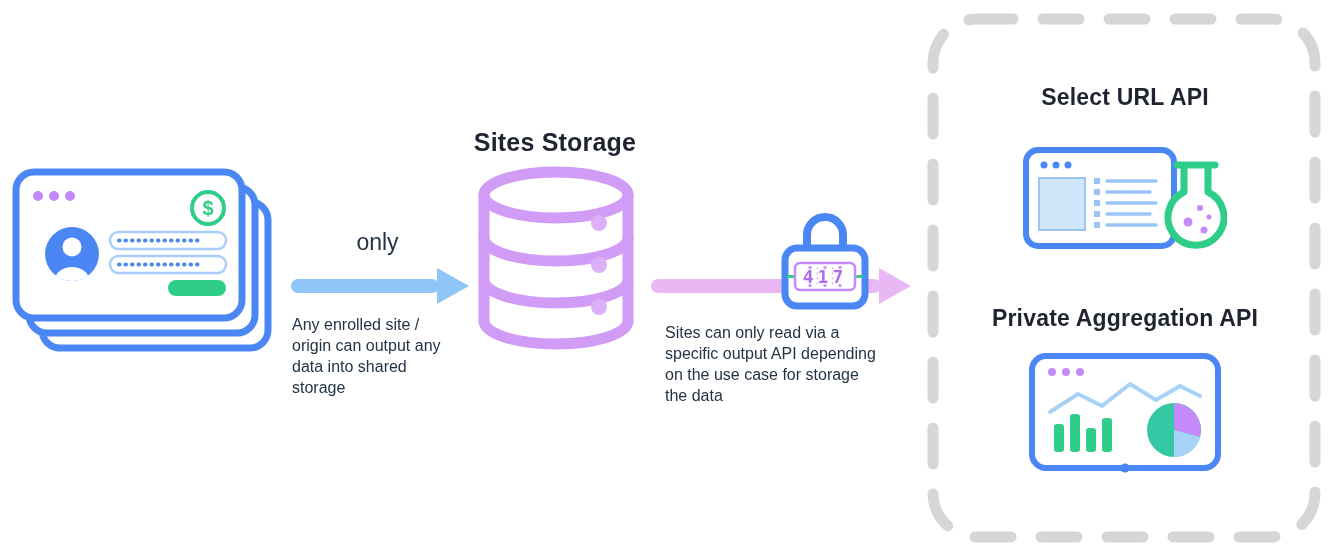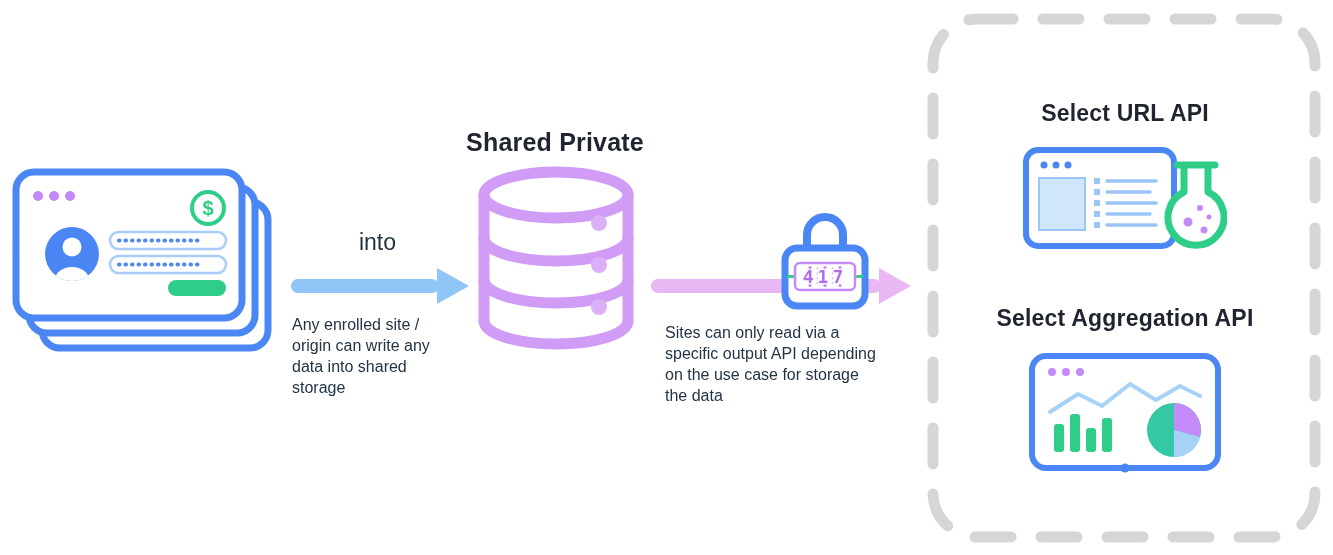--- a/index.html
+++ b/index.html
@@ -67,30 +67,30 @@
       <g>
         <rect x="98" y="64" width="116" height="17" rx="8.5" fill="#ffffff" stroke="#a9cdf8" stroke-width="2.5"></rect>
         <line x1="107" y1="72.5" x2="187" y2="72.5" stroke="#4a87f5" stroke-width="4" stroke-linecap="round" stroke-dasharray="0.5 6"></line>
         <rect x="98" y="88" width="116" height="17" rx="8.5" fill="#ffffff" stroke="#a9cdf8" stroke-width="2.5"></rect>
         <line x1="107" y1="96.5" x2="187" y2="96.5" stroke="#4a87f5" stroke-width="4" stroke-linecap="round" stroke-dasharray="0.5 6"></line>
       </g>
       <rect x="156" y="112" width="58" height="16" rx="8" fill="#2ece89"></rect>
     </g>
   </svg>
 
-  <div class="abs flow-label" style="left:290px; top:229px; width:175px;">into</div>
+  <div class="abs flow-label" style="left:290px; top:229px; width:175px;">only</div>
 
   <svg class="abs" style="left:291px; top:266px;" width="180" height="40" viewBox="0 0 180 40">
     <rect x="0" y="13" width="148" height="14" rx="7" fill="#8fc6f7"></rect>
     <polygon points="146,2 178,20 146,38" fill="#8fc6f7"></polygon>
   </svg>
 
-  <div class="abs caption" style="left:292px; top:314px; width:170px;">Any enrolled site / origin can write any data into shared storage</div>
+  <div class="abs caption" style="left:292px; top:314px; width:170px;">Any enrolled site / origin can output any data into shared storage</div>
 
-  <div class="abs heading storage-title" style="left:430px; top:128px; width:250px;">Shared Private</div>
+  <div class="abs heading storage-title" style="left:430px; top:128px; width:250px;">Sites Storage</div>
 
   <svg class="abs" style="left:476px; top:166px;" width="160" height="186" viewBox="0 0 160 186">
     <g fill="none" stroke="#d09cf6" stroke-width="11" stroke-linecap="round">
       <ellipse cx="80" cy="29" rx="72" ry="23"></ellipse>
       <path d="M8,29 V155"></path>
       <path d="M152,29 V155"></path>
       <path d="M8,155 A72,23 0 0 0 152,155"></path>
       <path d="M8,72 A72,23 0 0 0 152,72"></path>
       <path d="M8,114 A72,23 0 0 0 152,114"></path>
     </g>
@@ -125,21 +125,21 @@
     </g>
     <text x="46" y="87" text-anchor="middle" font-family="DejaVu Sans Mono, monospace" font-size="18" font-weight="bold" fill="#b06bf0" letter-spacing="4">417</text>
   </svg>
 
   <div class="abs caption" style="left:665px; top:322px; width:220px;">Sites can only read via a specific output API depending on the use case for storage the data</div>
 
   <svg class="abs" style="left:924px; top:10px;" width="400" height="536" viewBox="0 0 400 536">
     <rect x="9" y="9" width="382" height="518" rx="44" fill="none" stroke="#d6d6d6" stroke-width="11" stroke-linecap="round" stroke-dasharray="36 30"></rect>
   </svg>
 
-  <div class="abs heading api-title" style="left:960px; top:100px; width:330px;">Select URL API</div>
+  <div class="abs heading api-title" style="left:960px; top:84px; width:330px;">Select URL API</div>
 
   <svg class="abs" style="left:1022px; top:138px;" width="205" height="125" viewBox="0 0 205 125">
     <rect x="4" y="12" width="148" height="96" rx="12" fill="#ffffff" stroke="#4a87f5" stroke-width="6"></rect>
     <g fill="#4a87f5">
       <circle cx="22" cy="27" r="3.5"></circle>
         <circle cx="34" cy="27" r="3.5"></circle>
         <circle cx="46" cy="27" r="3.5"></circle>
     </g>
     <rect x="17" y="40" width="46" height="52" fill="#cfe6fb" stroke="#9cc5f7" stroke-width="2"></rect>
     <g>
@@ -163,21 +163,21 @@
       <line x1="155" y1="27" x2="193" y2="27" stroke="#2ece89" stroke-width="7" stroke-linecap="round"></line>
       <g fill="#c58af9">
         <circle cx="166" cy="84" r="4.5"></circle>
           <circle cx="182" cy="92" r="3.5"></circle>
         <circle cx="178" cy="70" r="3"></circle>
           <circle cx="187" cy="79" r="2.5"></circle>
       </g>
     </g>
   </svg>
 
-  <div class="abs heading api-title" style="left:940px; top:305px; width:370px;">Select Aggregation API</div>
+  <div class="abs heading api-title" style="left:940px; top:305px; width:370px;">Private Aggregation API</div>
 
   <svg class="abs" style="left:1028px; top:352px;" width="195" height="132" viewBox="0 0 195 132">
     <rect x="4" y="4" width="186" height="112" rx="14" fill="#ffffff" stroke="#4a87f5" stroke-width="6"></rect>
     <g fill="#c58af9">
       <circle cx="24" cy="20" r="4"></circle>
         <circle cx="38" cy="20" r="4"></circle>
         <circle cx="52" cy="20" r="4"></circle>
     </g>
     <polyline points="22,60 50,42 74,54 102,32 128,48 152,34 172,44" fill="none" stroke="#a6d2f8" stroke-width="4" stroke-linecap="round" stroke-linejoin="round"></polyline>
     <g fill="#2ece89">

